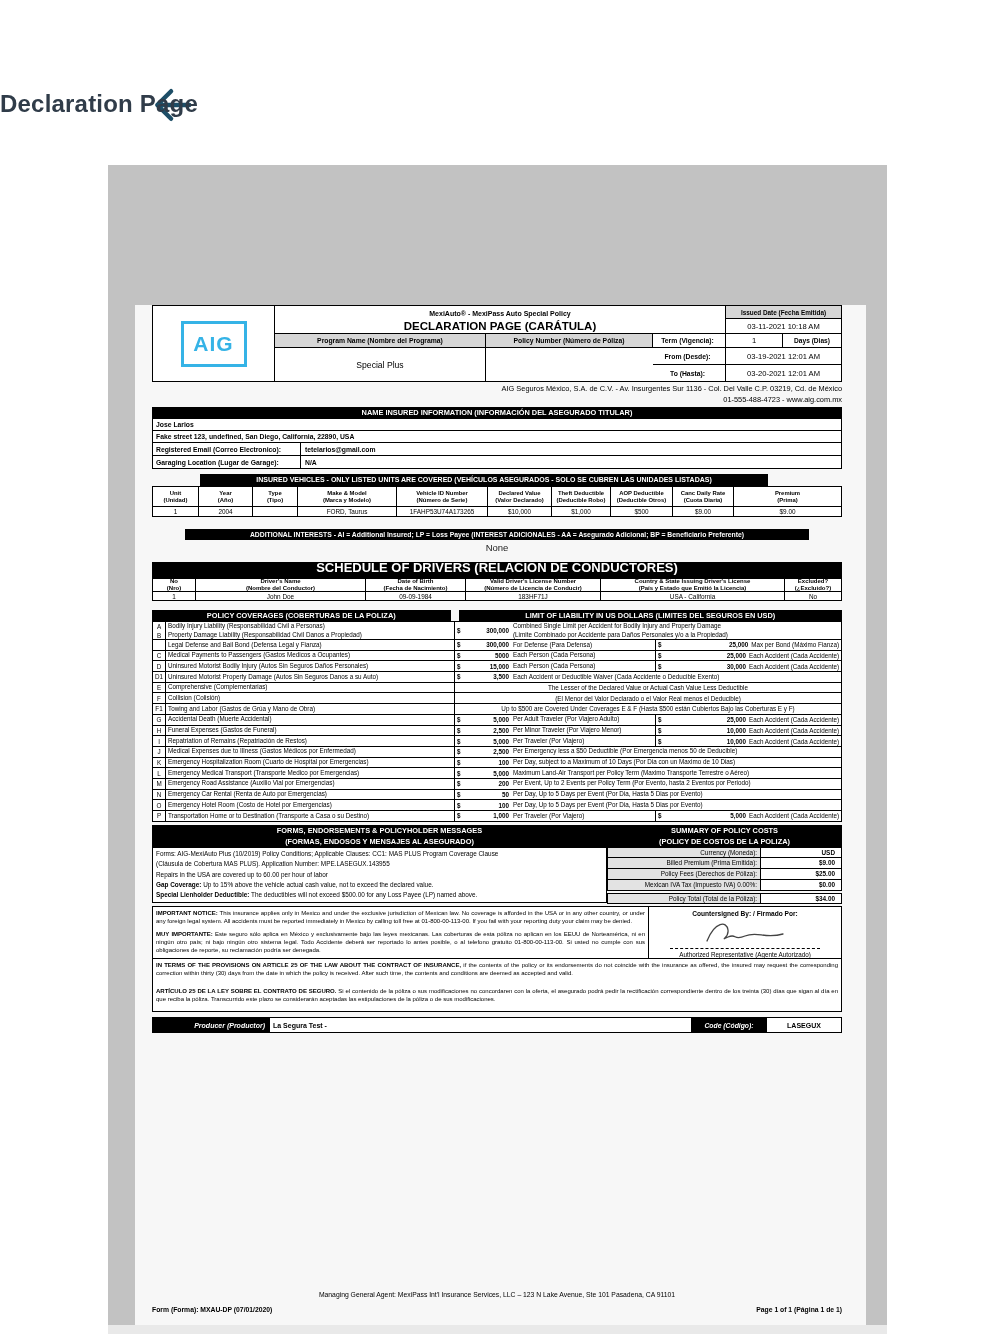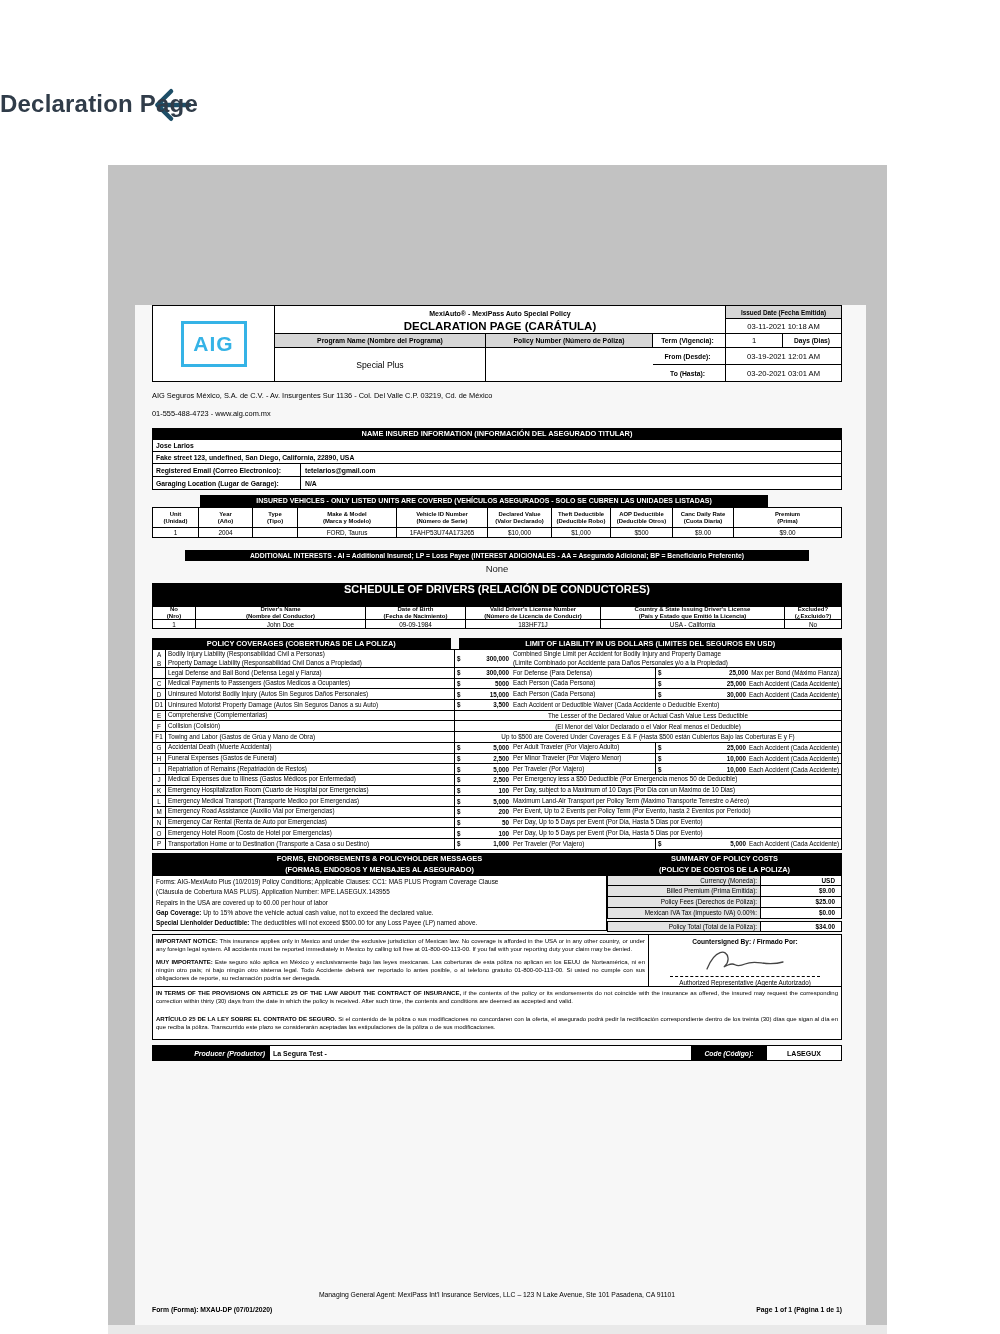--- a/index.html
+++ b/index.html
@@ -29,27 +29,27 @@
   .term-l{grid-area:3/4/4/5;font-size:6.8px;font-weight:bold;justify-content:flex-end;padding-right:3px;}
   .term-v{grid-area:3/5/4/6;font-size:7.6px;}
   .days-l{grid-area:3/6/4/7;font-size:6.6px;font-weight:bold;}
   .prog-v{grid-area:4/2/6/3;font-size:8.6px;}
   .pol-v{grid-area:4/3/6/4;font-size:8.6px;}
   .from-l{grid-area:4/4/5/5;font-size:6.8px;font-weight:bold;justify-content:flex-end;padding-right:3px;}
   .from-v{grid-area:4/5/5/7;font-size:7.6px;}
   .to-l{grid-area:5/4/6/5;font-size:6.8px;font-weight:bold;justify-content:flex-end;padding-right:3px;}
   .to-v{grid-area:5/5/6/7;font-size:7.6px;}
 
-  .addr{text-align:left;font-size:7.4px;line-height:10px;margin:9px 0;}
+  .addr{text-align:right;font-size:7.4px;line-height:10px;margin:2px 0;}
 
   .bar{background:#000;color:#fff;font-weight:bold;text-align:center;}
   .bar-name{height:12px;line-height:12px;font-size:7.4px;}
   .bar-veh{height:12px;line-height:12px;font-size:7px;margin:0 74px 0 48px;}
   .bar-add{height:11px;line-height:11px;font-size:6.8px;margin:0 33px;}
-  .bar-drv{height:23px;line-height:12px;font-size:11px;}
+  .bar-drv{height:16px;line-height:12px;font-size:13px;}
 
   .ins-row{border:1px solid #000;border-top:none;font-size:6.8px;font-weight:bold;display:flex;align-items:center;background:#fff;}
   .ins-plain{height:11px;padding-left:3px;}
   .ins-kv{height:12px;}
   .ins-kv .k{width:148px;border-right:1px solid #000;height:100%;display:flex;align-items:center;padding-left:3px;box-sizing:border-box;}
   .ins-kv .v{padding-left:4px;font-weight:bold;}
 
   .tblrow{display:flex;border:1px solid #000;background:#fff;box-sizing:border-box;}
   .tblrow.noTop{border-top:none;}
   .cell{border-right:1px solid #000;box-sizing:border-box;display:flex;align-items:center;justify-content:center;text-align:center;white-space:pre-line;overflow:hidden;}
@@ -140,21 +140,21 @@
         <div class="c iss-v nbr">03-11-2021 10:18 AM</div>
         <div class="c prog-h gray">Program Name (Nombre del Programa)</div>
         <div class="c pol-h gray">Policy Number (Número de Póliza)</div>
         <div class="c term-l">Term (Vigencia):</div>
         <div class="c term-v">1</div>
         <div class="c days-l nbr">Days (Dias)</div>
         <div class="c prog-v nbb">Special Plus</div>
         <div class="c from-l">From (Desde):</div>
         <div class="c from-v nbr">03-19-2021 12:01 AM</div>
         <div class="c to-l nbb">To (Hasta):</div>
-        <div class="c to-v nbr nbb">03-20-2021 03:01 AM</div>
+        <div class="c to-v nbr nbb">03-20-2021 12:01 AM</div>
       </div>
 
       <div class="addr">AIG Seguros México, S.A. de C.V. - Av. Insurgentes Sur 1136 - Col. Del Valle C.P. 03219, Cd. de México</div>
       <div class="addr" style="margin-top:-1px;">01-555-488-4723 - www.aig.com.mx</div>
 
       <div class="bar bar-name">NAME INSURED INFORMATION (INFORMACIÓN DEL ASEGURADO TITULAR)</div>
       <div class="ins-row ins-plain">Jose Larios</div>
       <div class="ins-row ins-plain">Fake street 123, undefined, San Diego, California, 22890, USA</div>
       <div class="ins-row ins-kv">
         <div class="k">Registered Email (Correo Electronico):</div>

